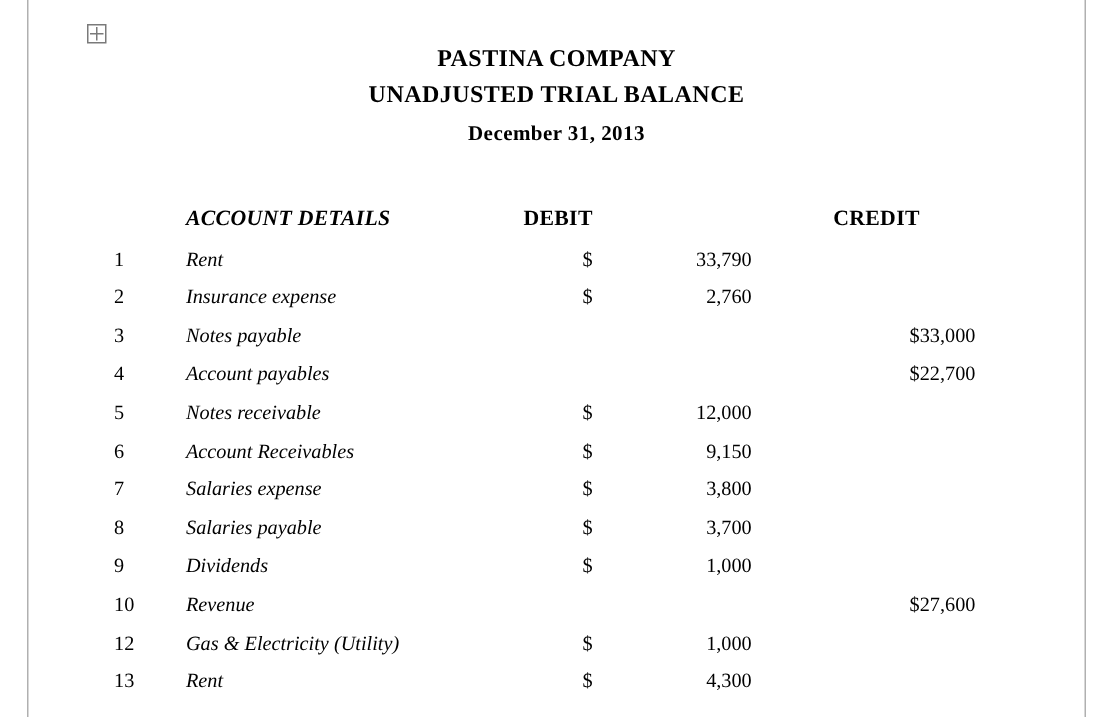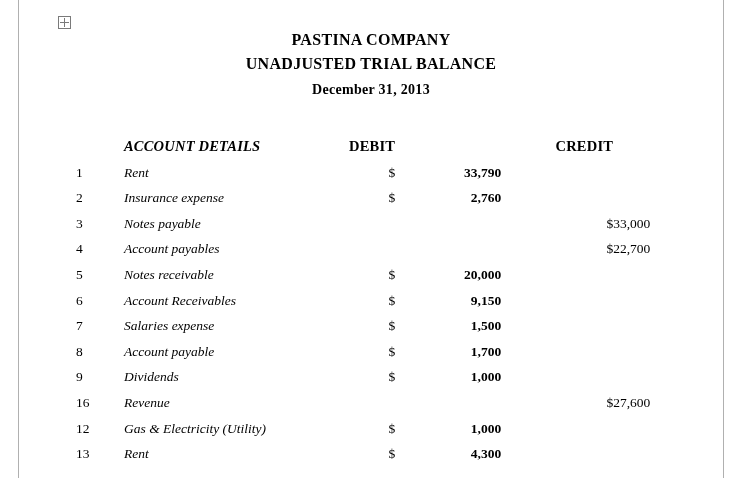--- a/index.html
+++ b/index.html
@@ -109,21 +109,20 @@
     text-align: left;
     font-style: italic;
   }
   .col-dsym {
     width: 36px;
     text-align: right;
   }
   .col-dval {
     width: 106px;
     text-align: right;
-    font-weight: bold;
   }
   .col-csym {
     width: 74px;
     text-align: right;
     padding-left: 38px !important;
   }
   .col-cval {
     width: 110px;
     text-align: left;
   }
@@ -200,58 +199,58 @@
           <td class="col-name">Account payables</td>
           <td class="col-dsym"></td>
           <td class="col-dval"></td>
           <td class="col-csym">$</td>
           <td class="col-cval">22,700</td>
         </tr>
         <tr>
           <td class="col-num">5</td>
           <td class="col-name">Notes receivable</td>
           <td class="col-dsym">$</td>
-          <td class="col-dval">20,000</td>
+          <td class="col-dval">12,000</td>
           <td class="col-csym"></td>
           <td class="col-cval"></td>
         </tr>
         <tr>
           <td class="col-num">6</td>
           <td class="col-name">Account Receivables</td>
           <td class="col-dsym">$</td>
           <td class="col-dval">9,150</td>
           <td class="col-csym"></td>
           <td class="col-cval"></td>
         </tr>
         <tr>
           <td class="col-num">7</td>
           <td class="col-name">Salaries expense</td>
           <td class="col-dsym">$</td>
-          <td class="col-dval">1,500</td>
+          <td class="col-dval">3,800</td>
           <td class="col-csym"></td>
           <td class="col-cval"></td>
         </tr>
         <tr>
           <td class="col-num">8</td>
-          <td class="col-name">Account payable</td>
-          <td class="col-dsym">$</td>
-          <td class="col-dval">1,700</td>
+          <td class="col-name">Salaries payable</td>
+          <td class="col-dsym">$</td>
+          <td class="col-dval">3,700</td>
           <td class="col-csym"></td>
           <td class="col-cval"></td>
         </tr>
         <tr>
           <td class="col-num">9</td>
           <td class="col-name">Dividends</td>
           <td class="col-dsym">$</td>
           <td class="col-dval">1,000</td>
           <td class="col-csym"></td>
           <td class="col-cval"></td>
         </tr>
         <tr>
-          <td class="col-num">16</td>
+          <td class="col-num">10</td>
           <td class="col-name">Revenue</td>
           <td class="col-dsym"></td>
           <td class="col-dval"></td>
           <td class="col-csym">$</td>
           <td class="col-cval">27,600</td>
         </tr>
         <tr>
           <td class="col-num">12</td>
           <td class="col-name">Gas &amp; Electricity (Utility)</td>
           <td class="col-dsym">$</td>

